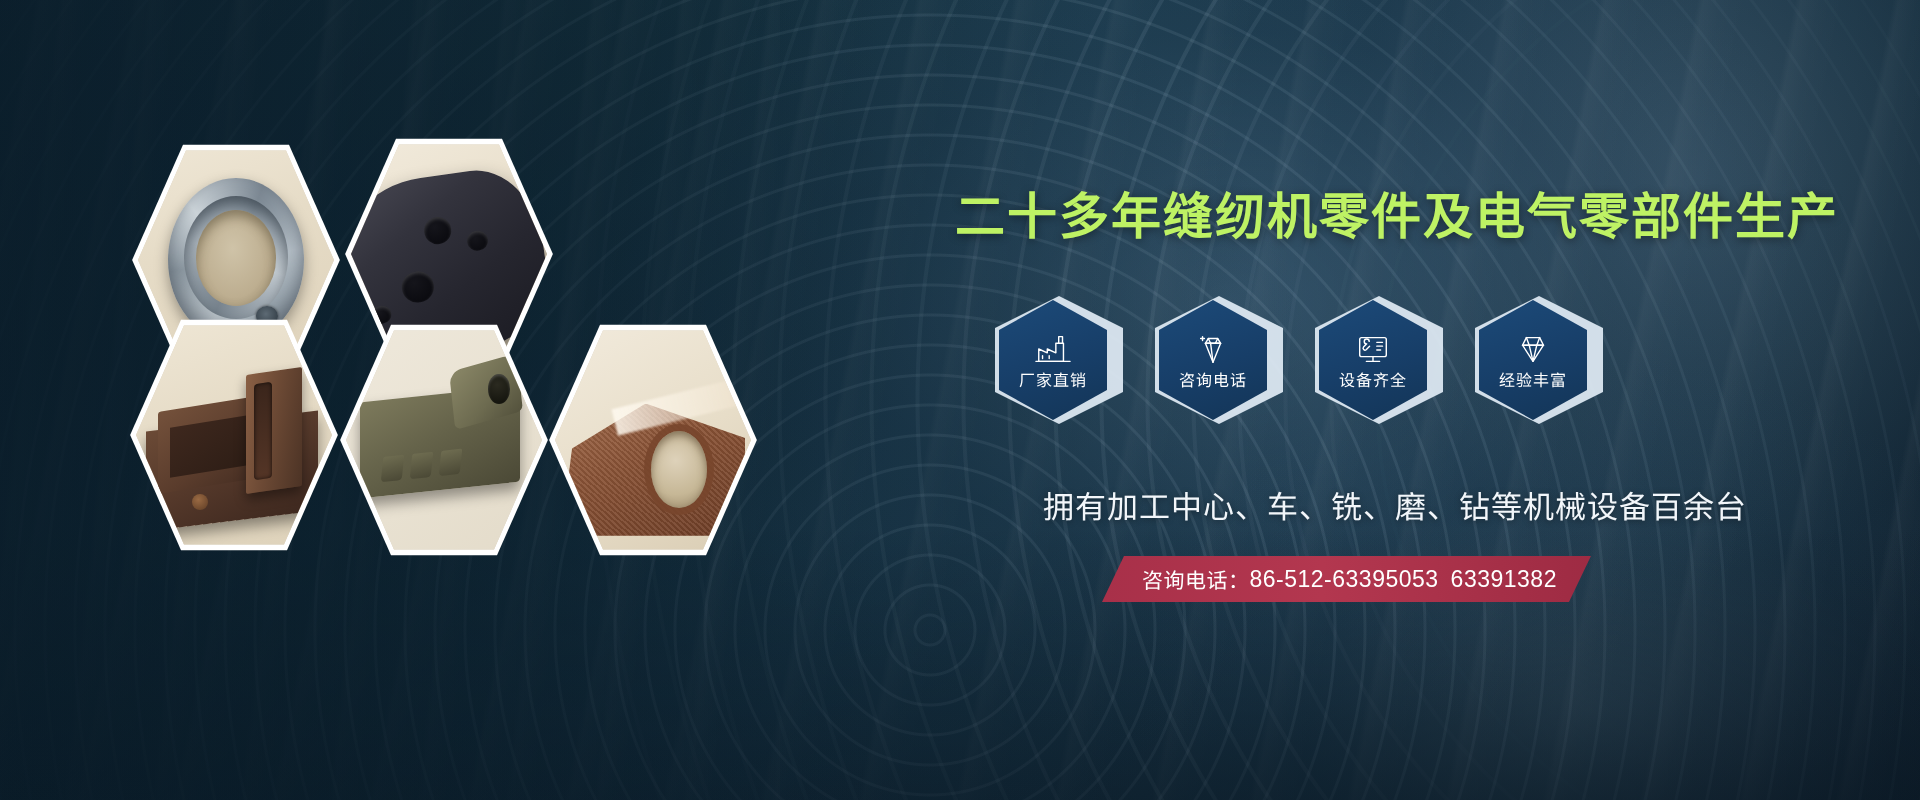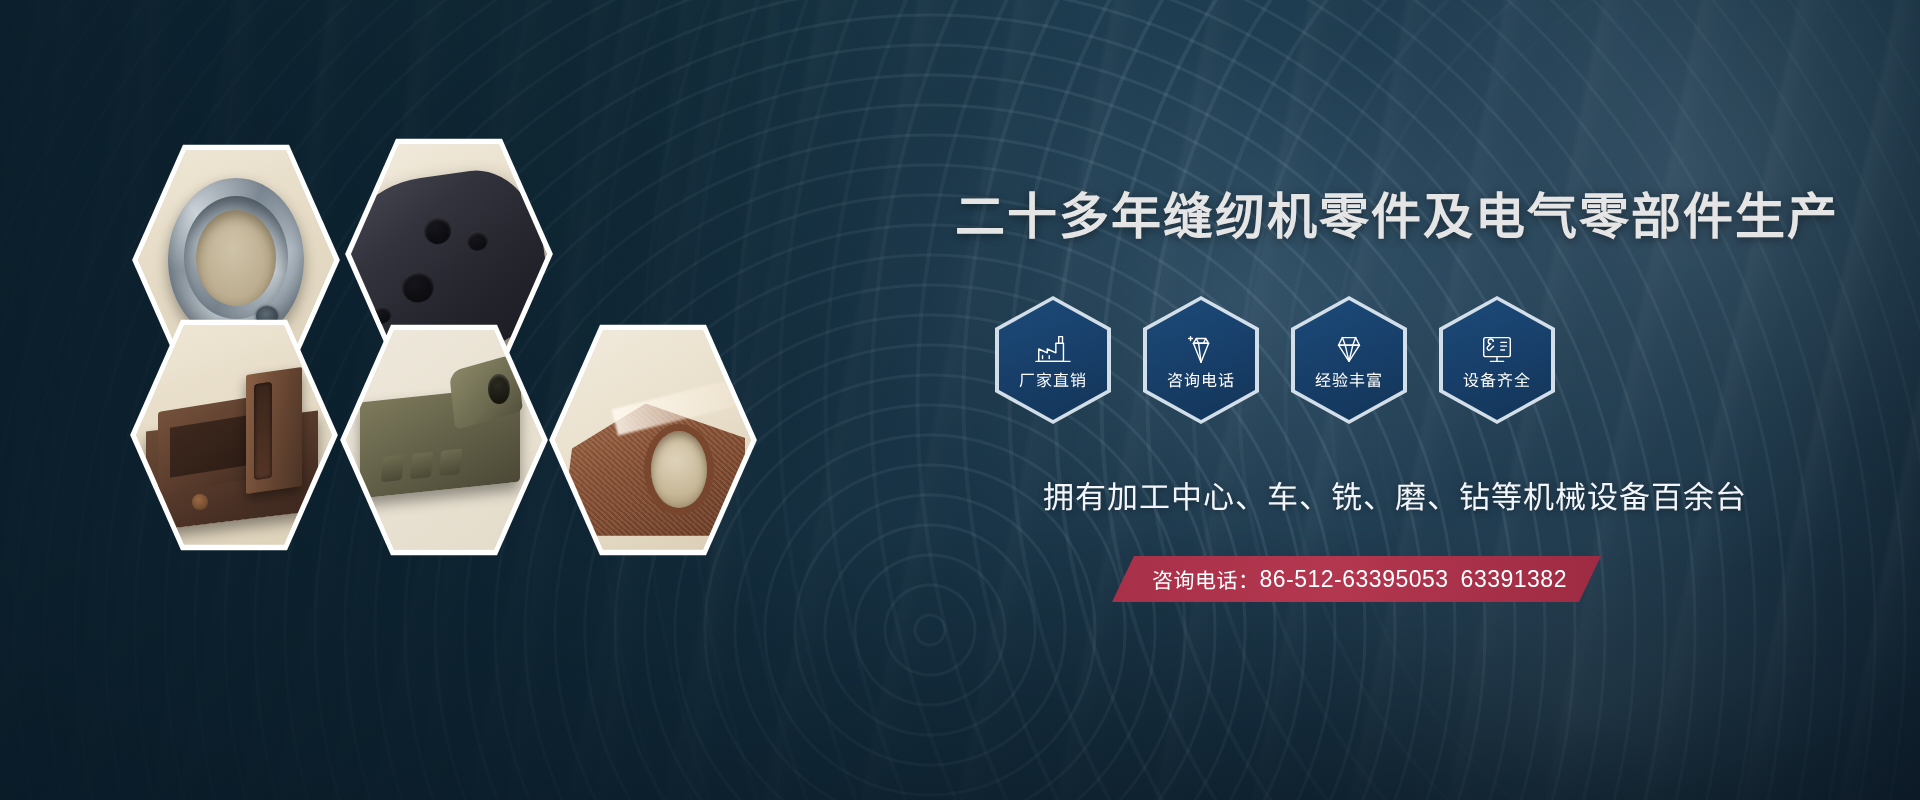--- a/index.html
+++ b/index.html
@@ -240,33 +240,33 @@
     background:radial-gradient(circle at 44% 38%,#ded2ba 0%,#c6b796 60%,#9c8a6b 100%);
     box-shadow:inset 0 4px 9px rgba(60,40,20,.5), 0 0 0 7px rgba(120,70,44,.9);
   }
 
   
   .content{position:absolute;left:960px;top:0;width:960px;height:800px;}
 
   .headline{
     position:absolute;left:-5px;top:192px;width:880px;
     text-align:center;
-    font-size:50px;font-weight:bold;color:#e5e5e5;
+    font-size:50px;font-weight:bold;color:#bef264;
     letter-spacing:2px;line-height:1;
     white-space:nowrap;
     text-shadow:0 2px 10px rgba(0,0,0,.45);
   }
 
   .badges{
     position:absolute;left:35px;top:296px;
     display:flex;gap:32px;
   }
   .badge{
     position:relative;
-    width:116px;height:128px;
+    width:128px;height:128px;
     display:flex;flex-direction:column;
     align-items:center;justify-content:center;
     -webkit-clip-path:polygon(50% 0%,100% 25%,100% 75%,50% 100%,0% 75%,0% 25%);
             clip-path:polygon(50% 0%,100% 25%,100% 75%,50% 100%,0% 75%,0% 25%);
     background:rgba(225,235,245,.92);
   }
   .badge-in{
     position:absolute;left:4px;top:4px;
     width:108px;height:120px;
     -webkit-clip-path:polygon(50% 0%,100% 25%,100% 75%,50% 100%,0% 75%,0% 25%);
@@ -276,29 +276,29 @@
     align-items:center;justify-content:center;gap:7px;
   }
   .badge-icon{width:38px;height:34px;display:block;}
   .badge-icon svg{width:100%;height:100%;display:block;}
   .badge-label{
     font-size:16px;color:#ffffff;letter-spacing:1px;
     line-height:1;white-space:nowrap;
   }
 
   .subline{
-    position:absolute;left:-5px;top:482px;width:880px;
+    position:absolute;left:-5px;top:492px;width:880px;
     text-align:center;
     font-size:31px;color:#f2f6fa;
     letter-spacing:1px;line-height:1;white-space:nowrap;
     text-shadow:0 1px 6px rgba(0,0,0,.4);
   }
 
   .phonebar{
-    position:absolute;left:152px;top:556px;
+    position:absolute;left:142px;top:556px;
     height:46px;
     padding:0 34px 0 40px;
     display:flex;align-items:center;
     background:linear-gradient(90deg,#a83049 0%,#b3374f 45%,#9e2b43 100%);
     -webkit-clip-path:polygon(22px 0,100% 0,calc(100% - 22px) 100%,0 100%);
             clip-path:polygon(22px 0,100% 0,calc(100% - 22px) 100%,0 100%);
     box-shadow:0 4px 12px rgba(0,0,0,.35);
   }
   .phone-label{font-size:21px;color:#ffffff;letter-spacing:.5px;white-space:nowrap;}
   .phone-num{font-size:23px;font-weight:normal;color:#ffffff;letter-spacing:.5px;white-space:nowrap;}
@@ -414,43 +414,43 @@
             </svg>
           </span>
           <span class="badge-label">咨询电话</span>
         </div>
       </div>
 
       <div class="badge">
         <div class="badge-in">
           <span class="badge-icon">
             <svg viewBox="0 0 40 34" fill="none" stroke="#ffffff" stroke-width="1.5" stroke-linecap="round" stroke-linejoin="round">
+              <rect x="6" y="5" width="28" height="20" rx="2"></rect>
+              <path d="M20 25 L20 30 M13 30 L27 30"></path>
+              <path d="M24 10 L30 10 M24 14 L30 14 M24 18 L28 18"></path>
+              <path d="M16 9 a2.6 2.6 0 1 0 -2.6 2.6 L10 15 a2 2 0 0 0 2.8 2.8 L16.4 14"></path>
+            </svg>
+          </span>
+          <span class="badge-label">设备齐全</span>
+        </div>
+      </div>
+
+      <div class="badge">
+        <div class="badge-in">
+          <span class="badge-icon">
+            <svg viewBox="0 0 40 34" fill="none" stroke="#ffffff" stroke-width="1.5" stroke-linecap="round" stroke-linejoin="round">
               <path d="M9 13 L20 30 L31 13 Z"></path>
               <path d="M9 13 L13 5 L27 5 L31 13"></path>
               <path d="M9 13 L31 13"></path>
               <path d="M13 5 L16 13 L20 30 L24 13 L27 5"></path>
             </svg>
           </span>
           <span class="badge-label">经验丰富</span>
         </div>
       </div>
-
-      <div class="badge">
-        <div class="badge-in">
-          <span class="badge-icon">
-            <svg viewBox="0 0 40 34" fill="none" stroke="#ffffff" stroke-width="1.5" stroke-linecap="round" stroke-linejoin="round">
-              <rect x="6" y="5" width="28" height="20" rx="2"></rect>
-              <path d="M20 25 L20 30 M13 30 L27 30"></path>
-              <path d="M24 10 L30 10 M24 14 L30 14 M24 18 L28 18"></path>
-              <path d="M16 9 a2.6 2.6 0 1 0 -2.6 2.6 L10 15 a2 2 0 0 0 2.8 2.8 L16.4 14"></path>
-            </svg>
-          </span>
-          <span class="badge-label">设备齐全</span>
-        </div>
-      </div>
     </div>
 
     <div class="subline">拥有加工中心、车、铣、磨、钻等机械设备百余台</div>
 
     <div class="phonebar">
       <span class="phone-label">咨询电话：</span>
       <span class="phone-num">86-512-63395053</span>
       <span class="phone-num">63391382</span>
     </div>
   </div>

